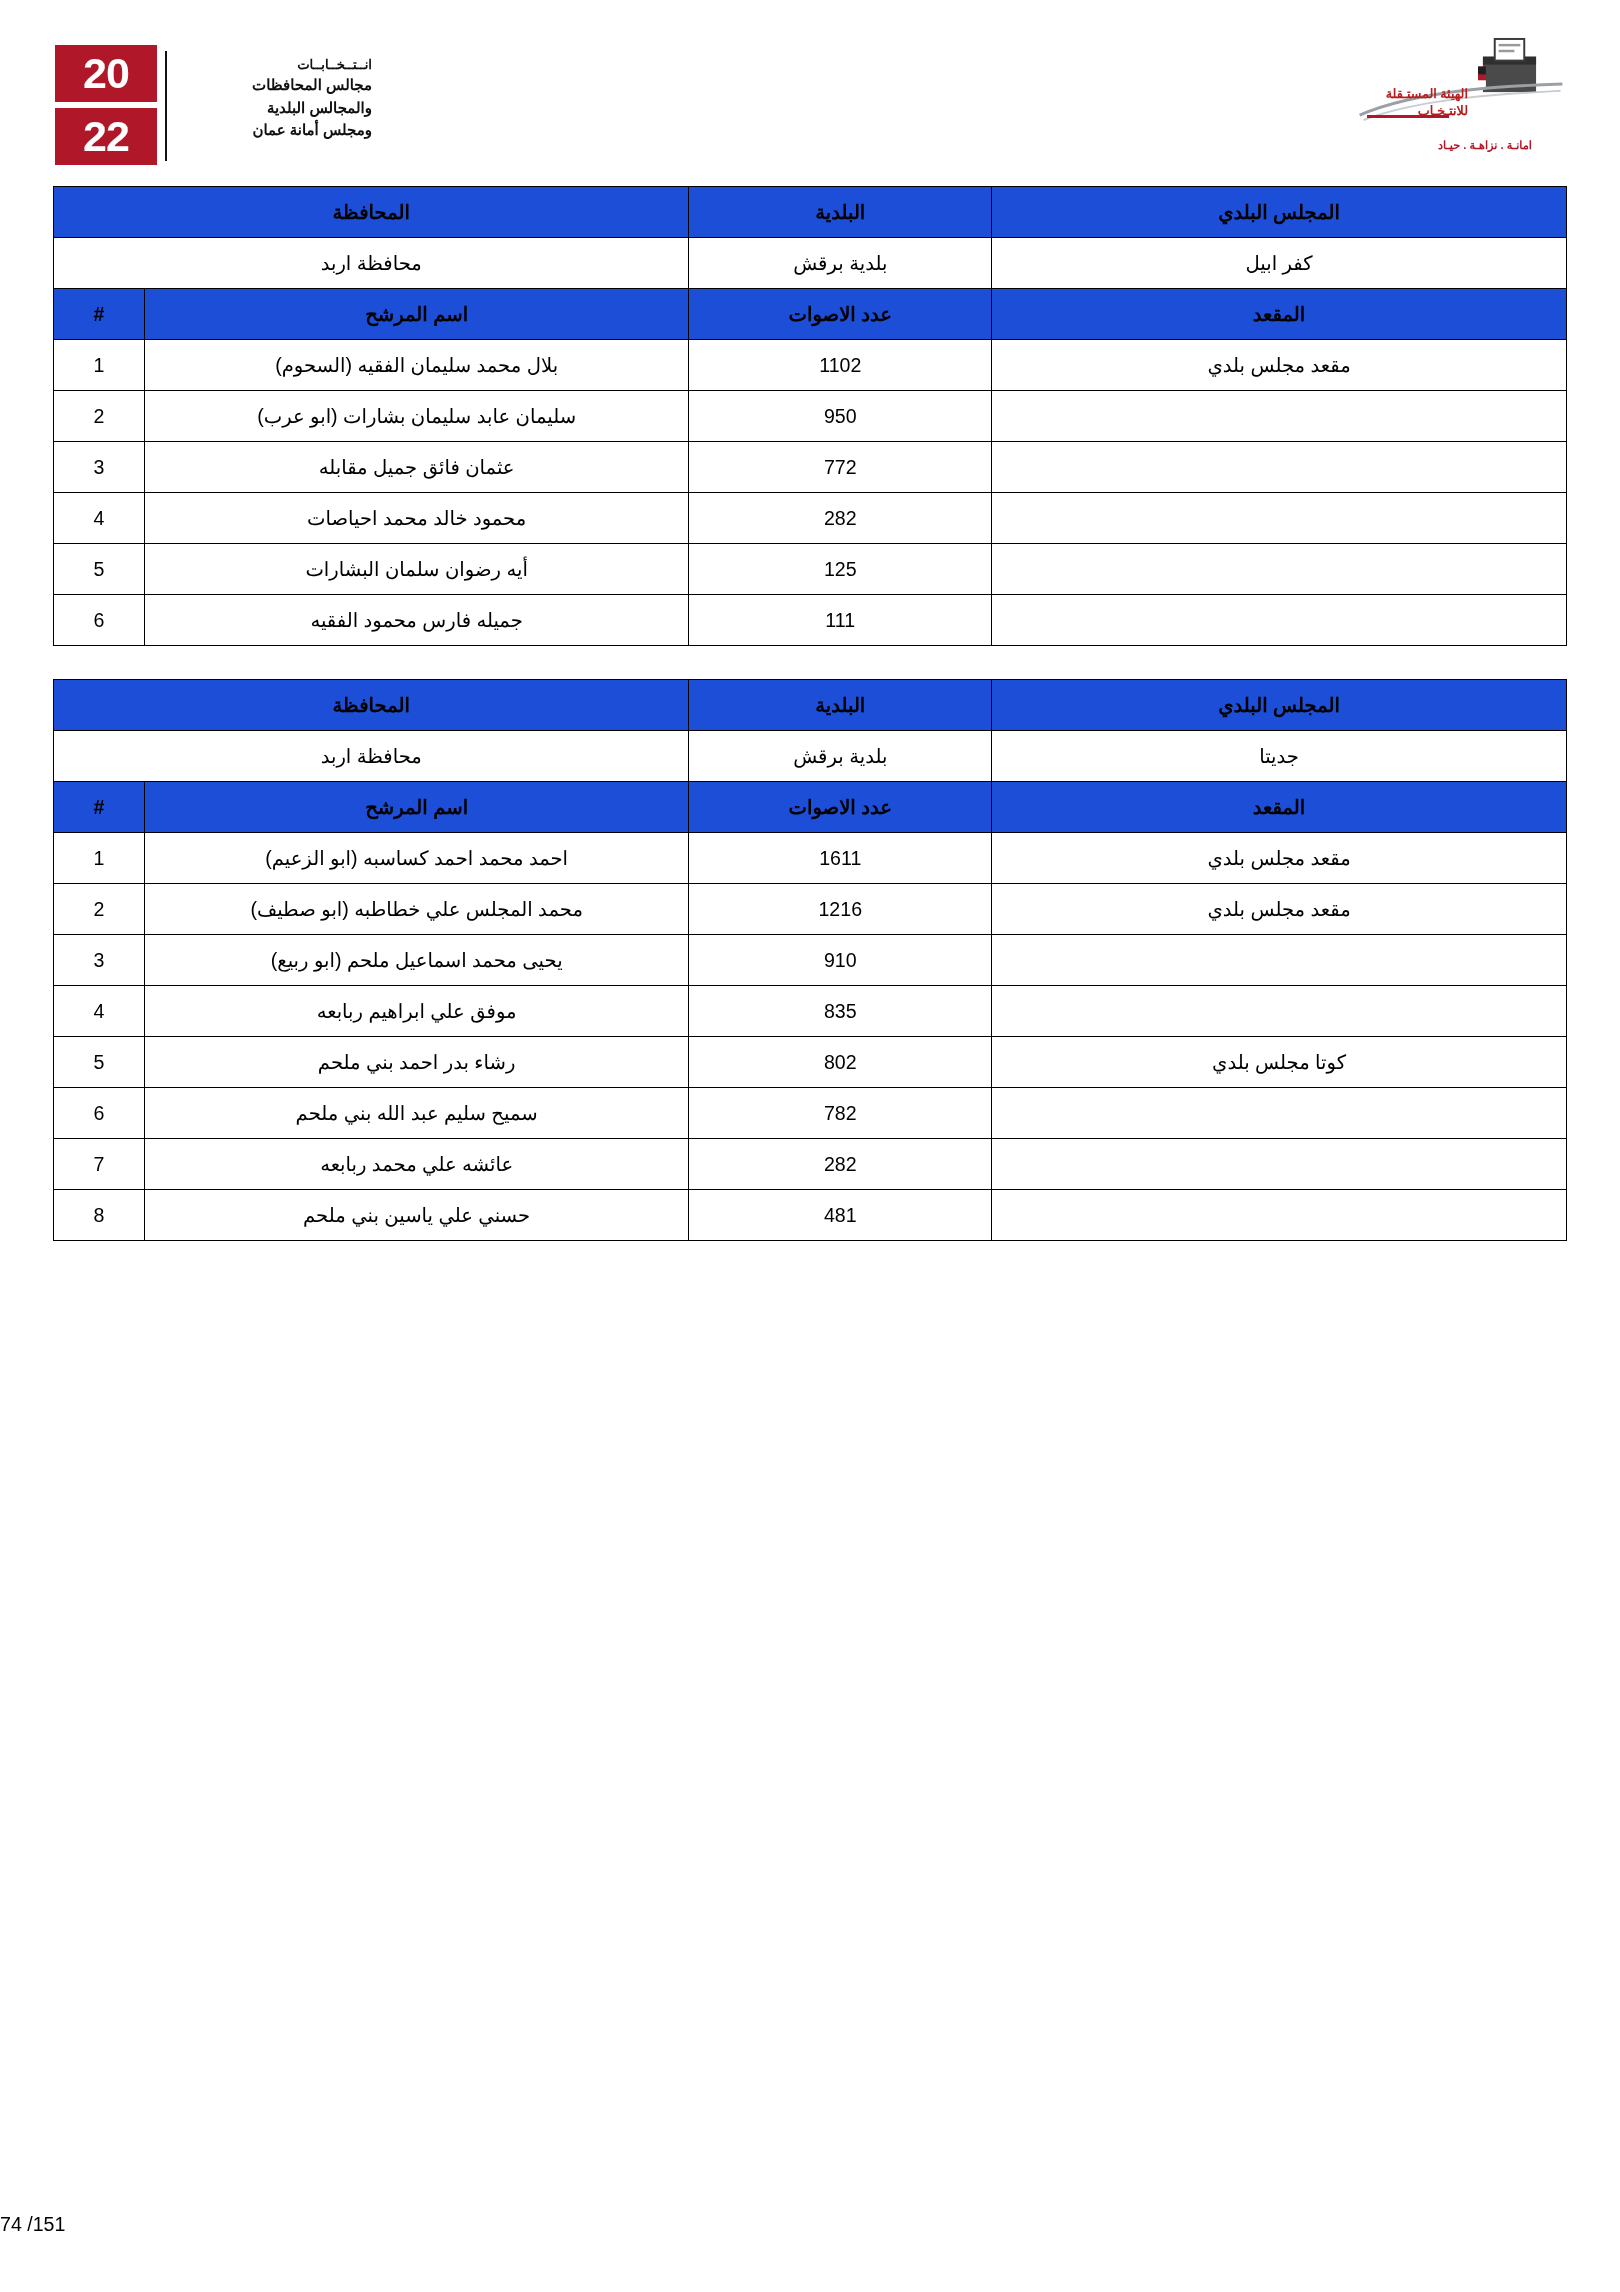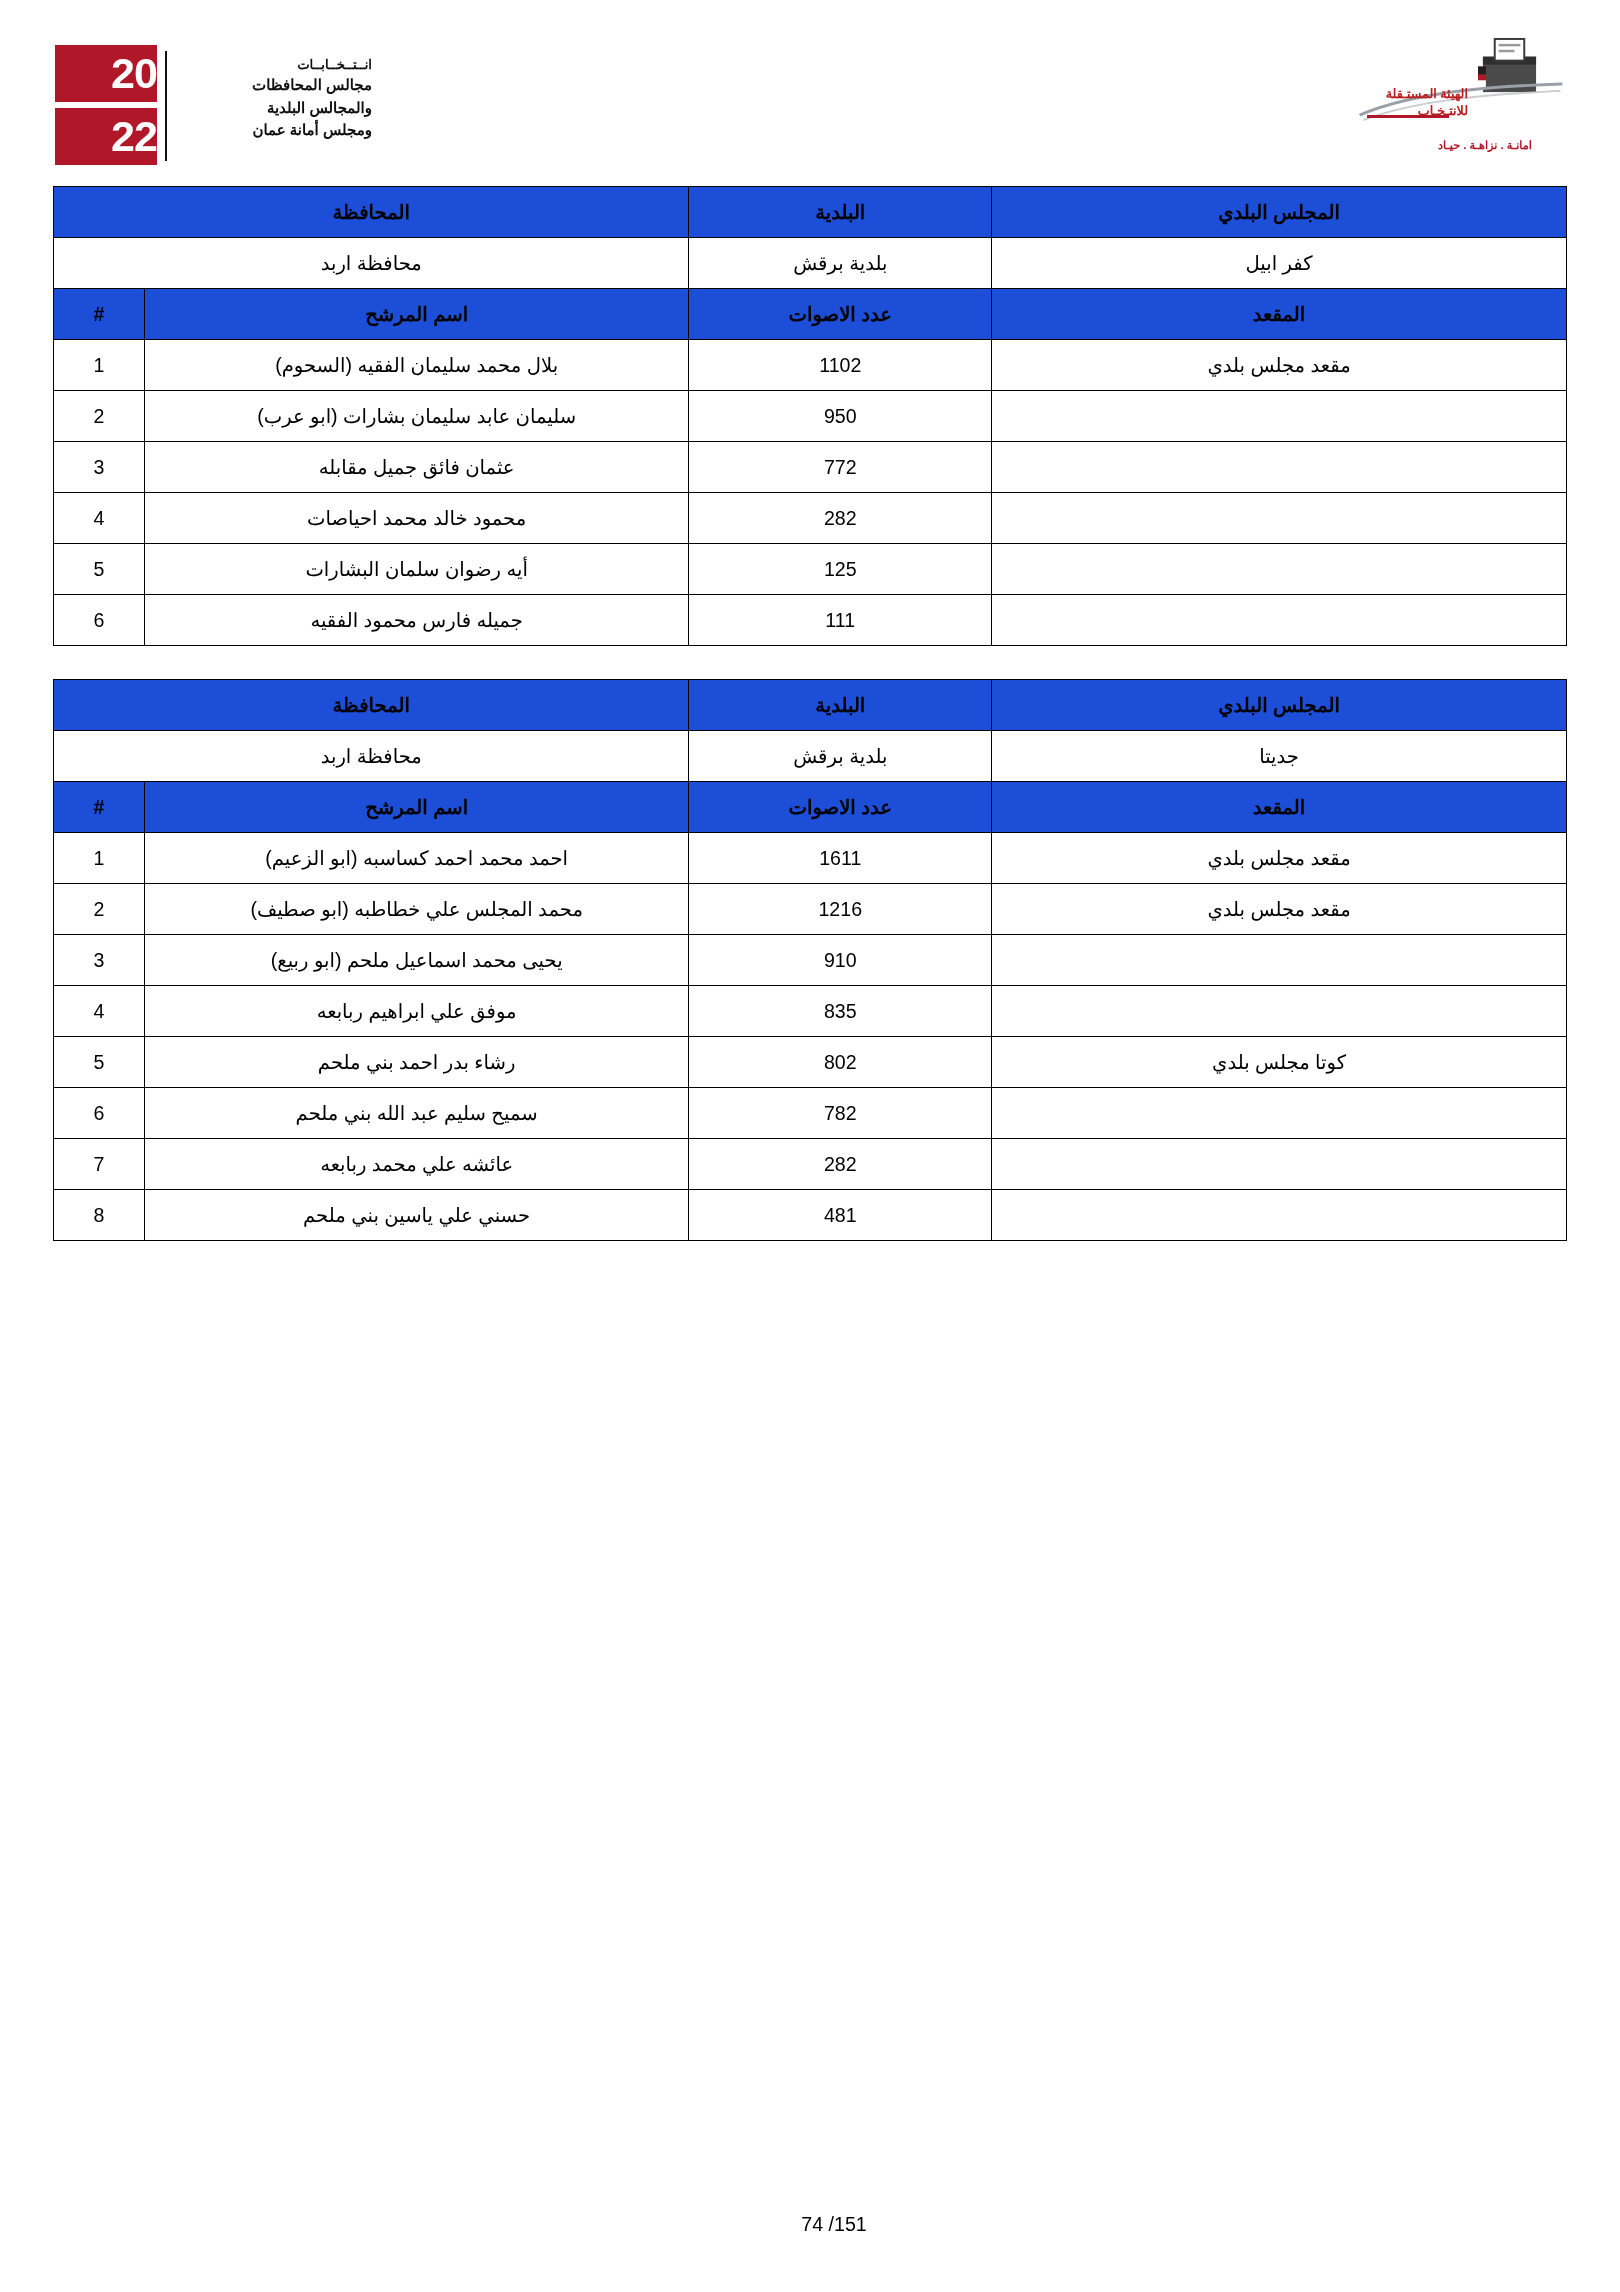--- a/index.html
+++ b/index.html
@@ -128,21 +128,21 @@
   .logo-elect .year {
     position: absolute;
     left: 5.9px;
     top: 15.7px;
     width: 102px;
     height: 122px;
     color: #ffffff;
     font-weight: bold;
     font-size: 43px;
     line-height: 0.95;
-    text-align: right;
+    text-align: center;
     direction: ltr;
   }
   .logo-elect .year .blk {
     background: #b0182a;
     display: block;
     width: 102px;
     height: 57px;
     line-height: 57px;
     margin-bottom: 5.9px;
     letter-spacing: -1px;
@@ -180,24 +180,22 @@
   .col-name  { width: 36%; }
   .col-num   { width: 6%; }
 
   .sub-header th { background: #e6e6e6; }
 
   .footer {
     position: absolute;
     left: 0;
     right: 0;
     bottom: 57px;
-    text-align: center;
     font-size: 19.6px;
     direction: ltr;
-    margin-left: 48px;
   }
 </style>
 </head>
 <body>
 
 <div class="page">
 
   <div class="header">
 
     <div class="logo-iec">

